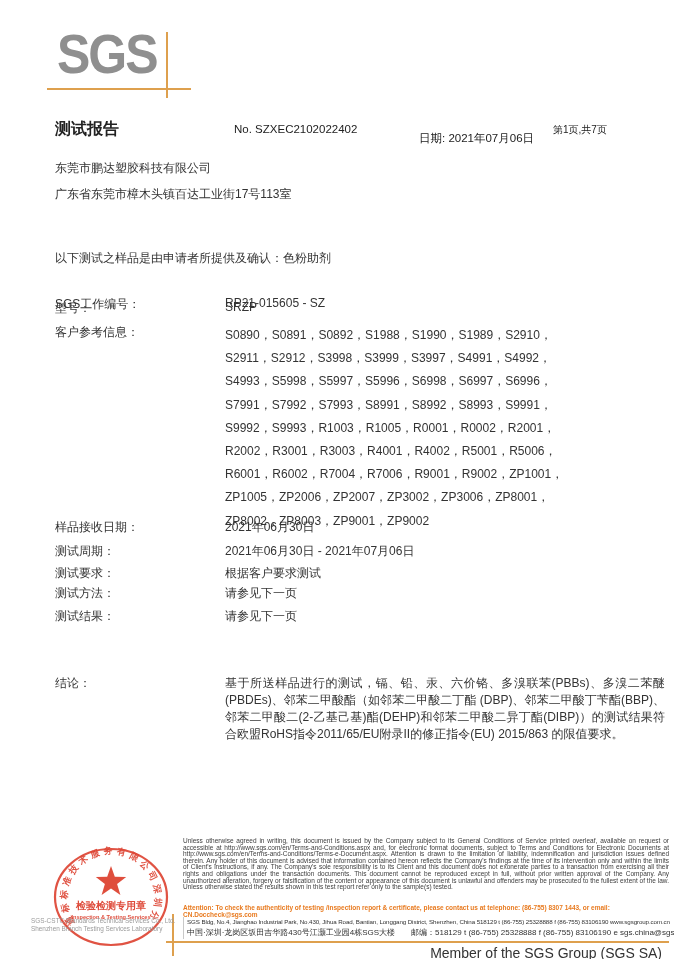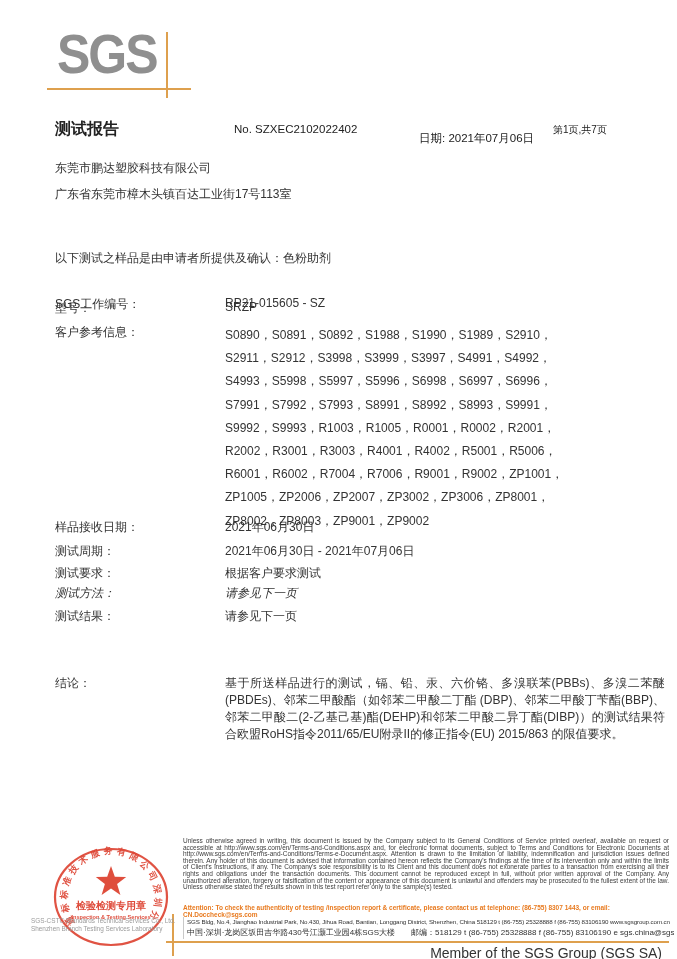--- a/index.html
+++ b/index.html
@@ -32,21 +32,21 @@
   .frow { position:absolute; left:55px; width:610px; display:flex; font-size:12px; color:#333; }
   .frow .lbl { width:170px; flex:0 0 170px; }
   .frow .val { flex:1; }
   .row-job     { top:276px;margin-top:20px; }
   .row-model   { top:300px; }
   .row-ref     { top:324px; }
   .row-ref .val div { line-height:23.2px; height:23.2px; }
   .row-received{ top:519px; }
   .row-period  { top:543px; }
   .row-require { top:565px; }
-  .row-method  { top:585px;font-style:italic; }
+  .row-method  { top:585px; }
   .row-result  { top:608px; }
   .row-concl   { top:631px;margin-top:44px; }
   .row-concl .val { line-height:17px; text-align:justify; }
 
   
   .legal {
     position:absolute; left:183px; top:838px; width:486px;
     font-size:6.5px; line-height:6.6px; color:#3c3c3c; text-align:justify;
   }
   .attention {

